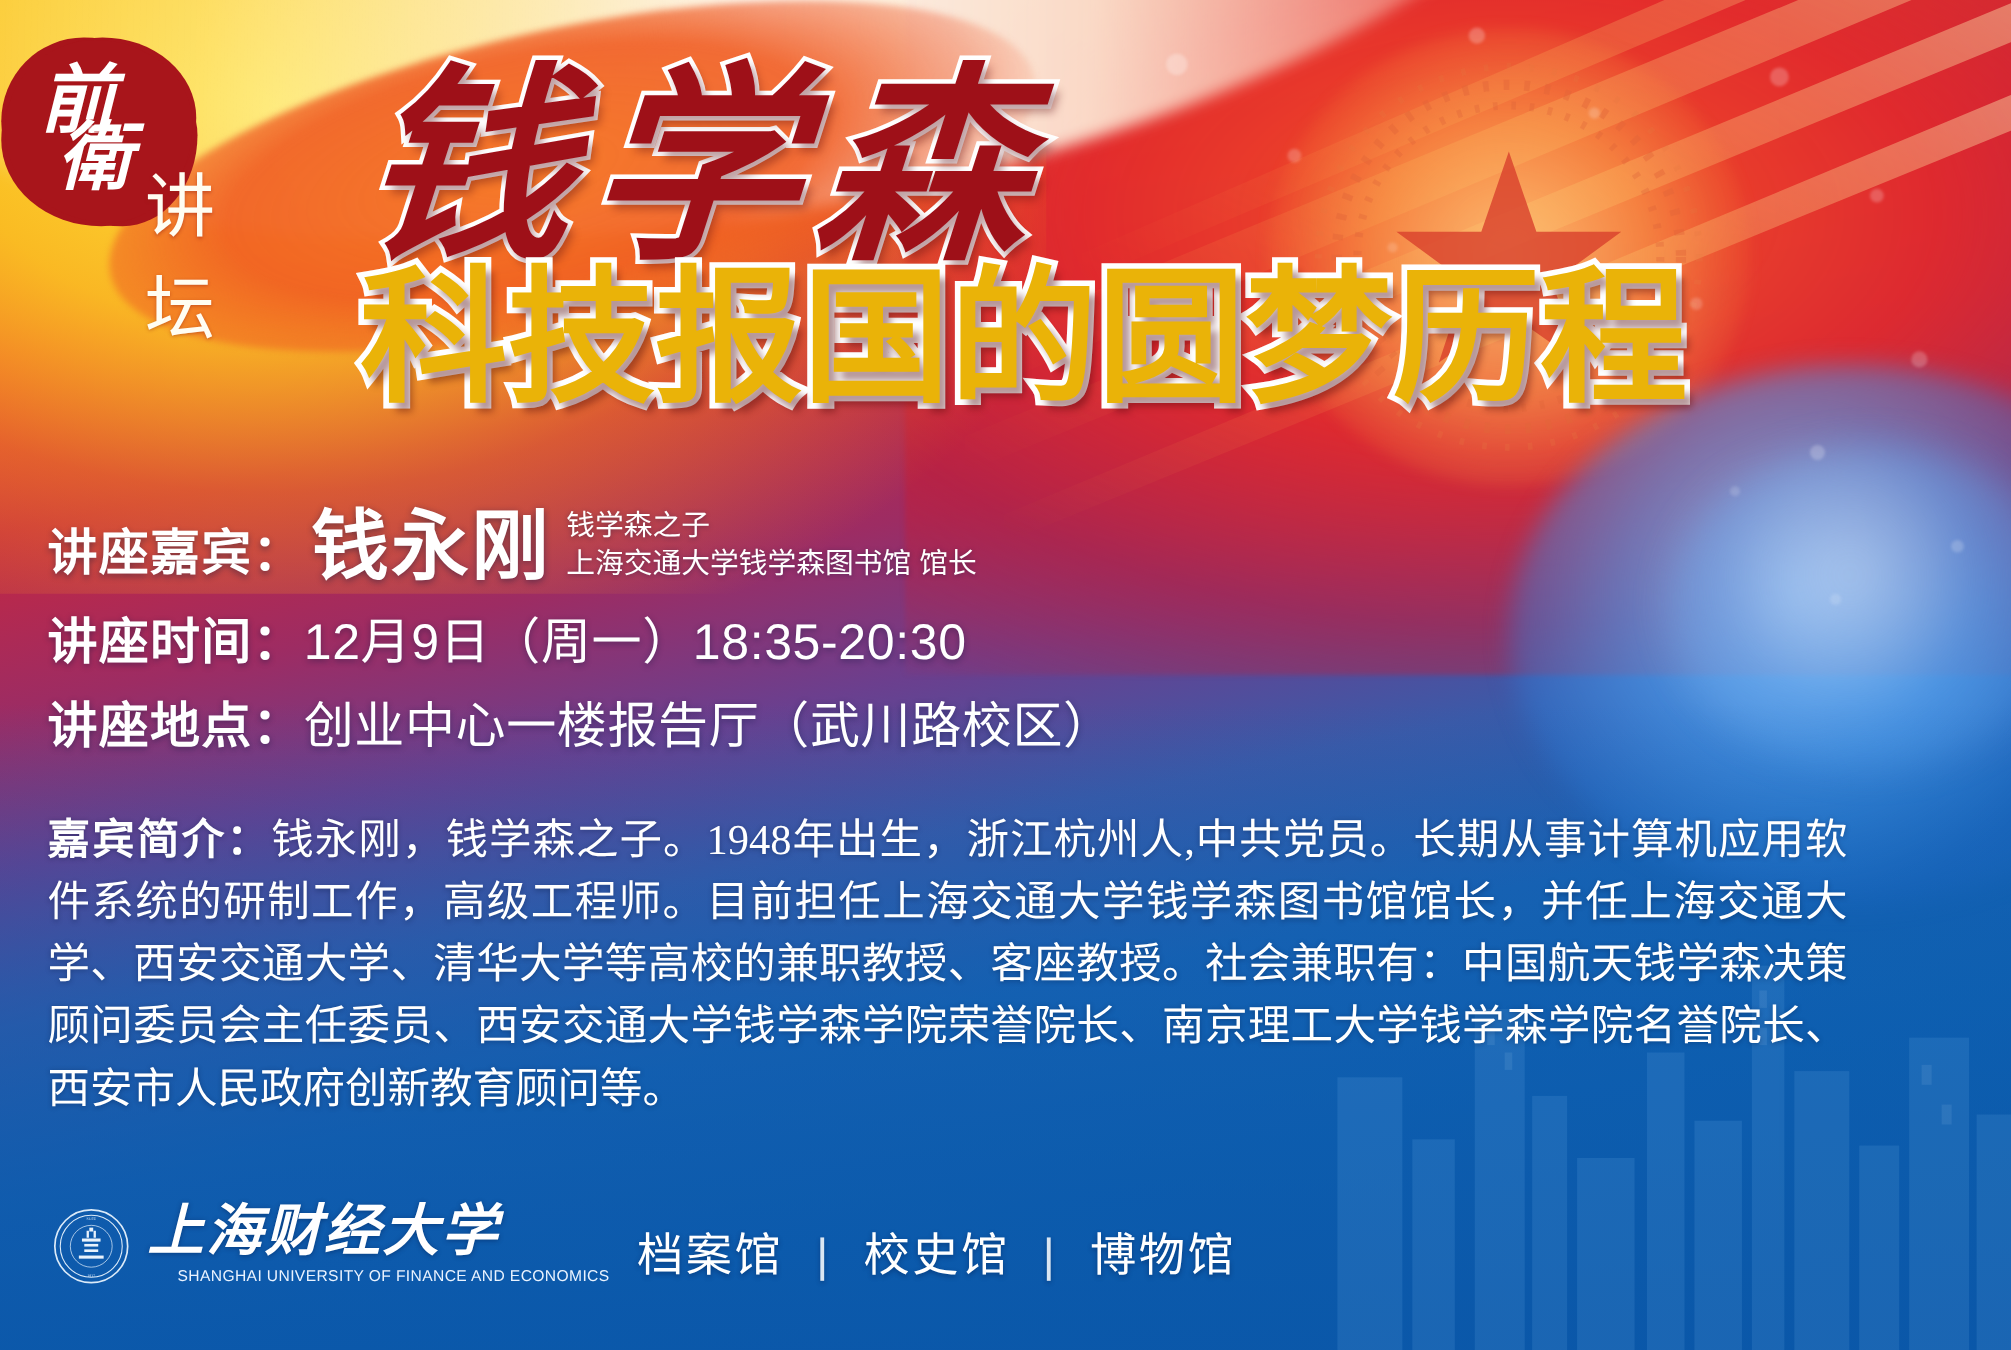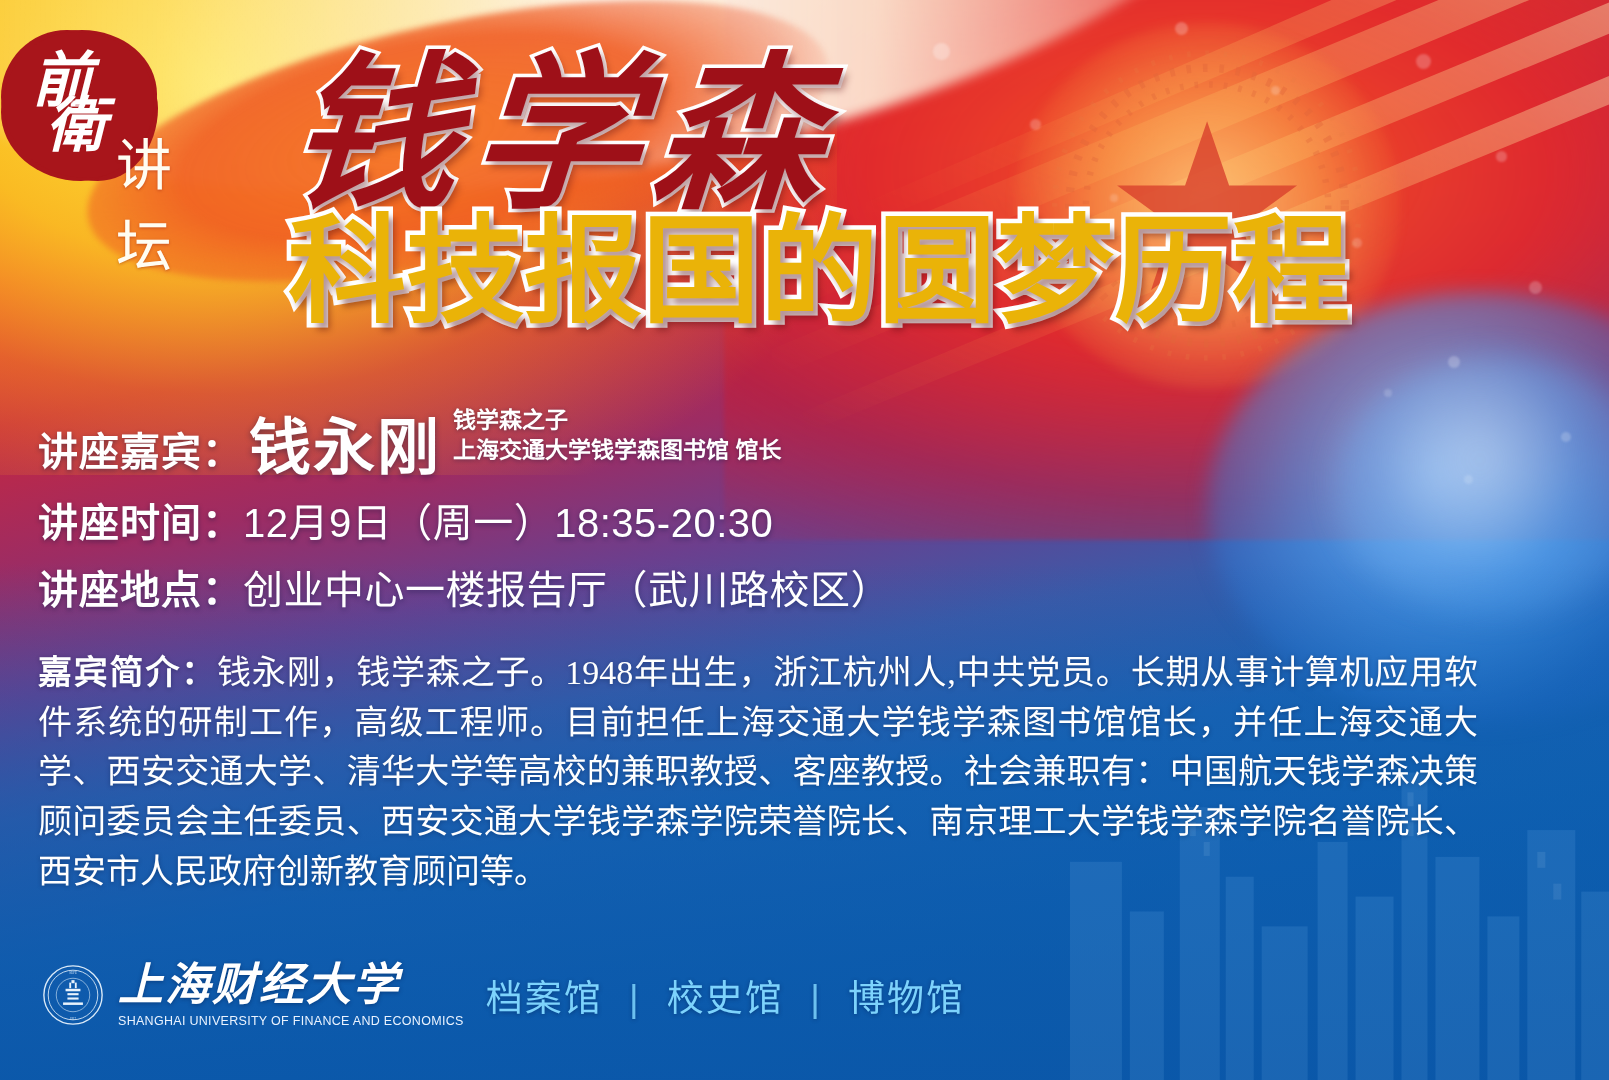--- a/index.html
+++ b/index.html
@@ -204,22 +204,22 @@
     text-shadow:0 2px 5px rgba(0,20,60,.40);
     white-space:nowrap;
   }
   .guest-name{
     font-size:62px;font-weight:700;letter-spacing:2px;
     margin-left:6px;line-height:.95;
     text-shadow:0 2px 6px rgba(0,20,60,.45);
     white-space:nowrap;
   }
   .guest-meta{
-    margin-left:12px;margin-bottom:12px;
-    font-size:23px;line-height:1.32;font-weight:700;
+    margin-left:12px;margin-bottom:2px;
+    font-size:23px;line-height:1.32;font-weight:400;
     text-shadow:0 1px 4px rgba(0,20,60,.40);
     white-space:nowrap;
   }
   .info-value{
     font-size:40px;font-weight:400;letter-spacing:.5px;
     text-shadow:0 2px 5px rgba(0,20,60,.40);
     white-space:nowrap;
   }
   .row-time,.row-place{margin-bottom:9px;align-items:center;}
 
@@ -232,36 +232,36 @@
     line-height:1.46;
     text-align:justify;
     text-shadow:0 1px 4px rgba(0,20,60,.38);
   }
   .bio-label{font-weight:700;letter-spacing:1px;}
   .bio-text{font-weight:400;}
 
   
   .footer{
     position:absolute;left:42px;bottom:52px;
-    display:flex;align-items:center;
+    display:flex;align-items:flex-end;
   }
   .emblem{width:62px;height:62px;flex:0 0 auto;margin-right:14px;}
   .uni-block{display:flex;flex-direction:column;justify-content:center;margin-right:22px;}
   .uni-cn{
     font-family:"Liberation Serif","DejaVu Serif",serif;
     font-style:italic;font-weight:700;
     font-size:45px;color:#ffffff;letter-spacing:2px;line-height:1.05;
     text-shadow:0 1px 4px rgba(0,25,70,.45);
   }
   .uni-en{
     font-size:12.5px;color:#eaf3ff;letter-spacing:.3px;
-    margin-top:5px;font-weight:400;white-space:nowrap;
+    margin-top:5px;font-weight:400;white-space:nowrap;margin-left:24px;
   }
   .footer-links{
-    font-size:37px;color:#7dd3fc;font-weight:400;letter-spacing:2px;
+    font-size:37px;color:#ffffff;font-weight:400;letter-spacing:2px;
     text-shadow:0 1px 4px rgba(0,25,70,.45);
     white-space:nowrap;
   }
   .footer-links .sep{margin:0 14px;opacity:.85;}
 </style>
 </head>
 <body>
 
 <div class="poster">
 

